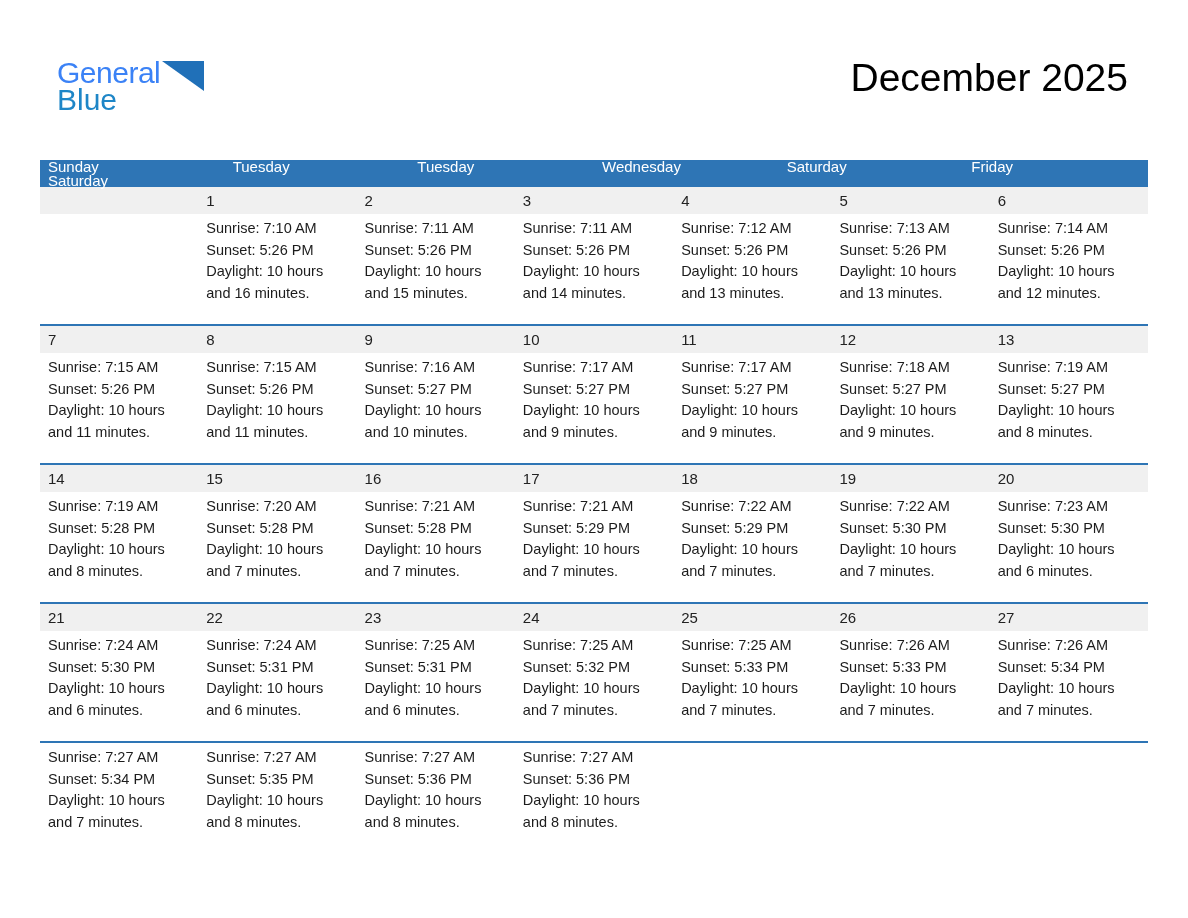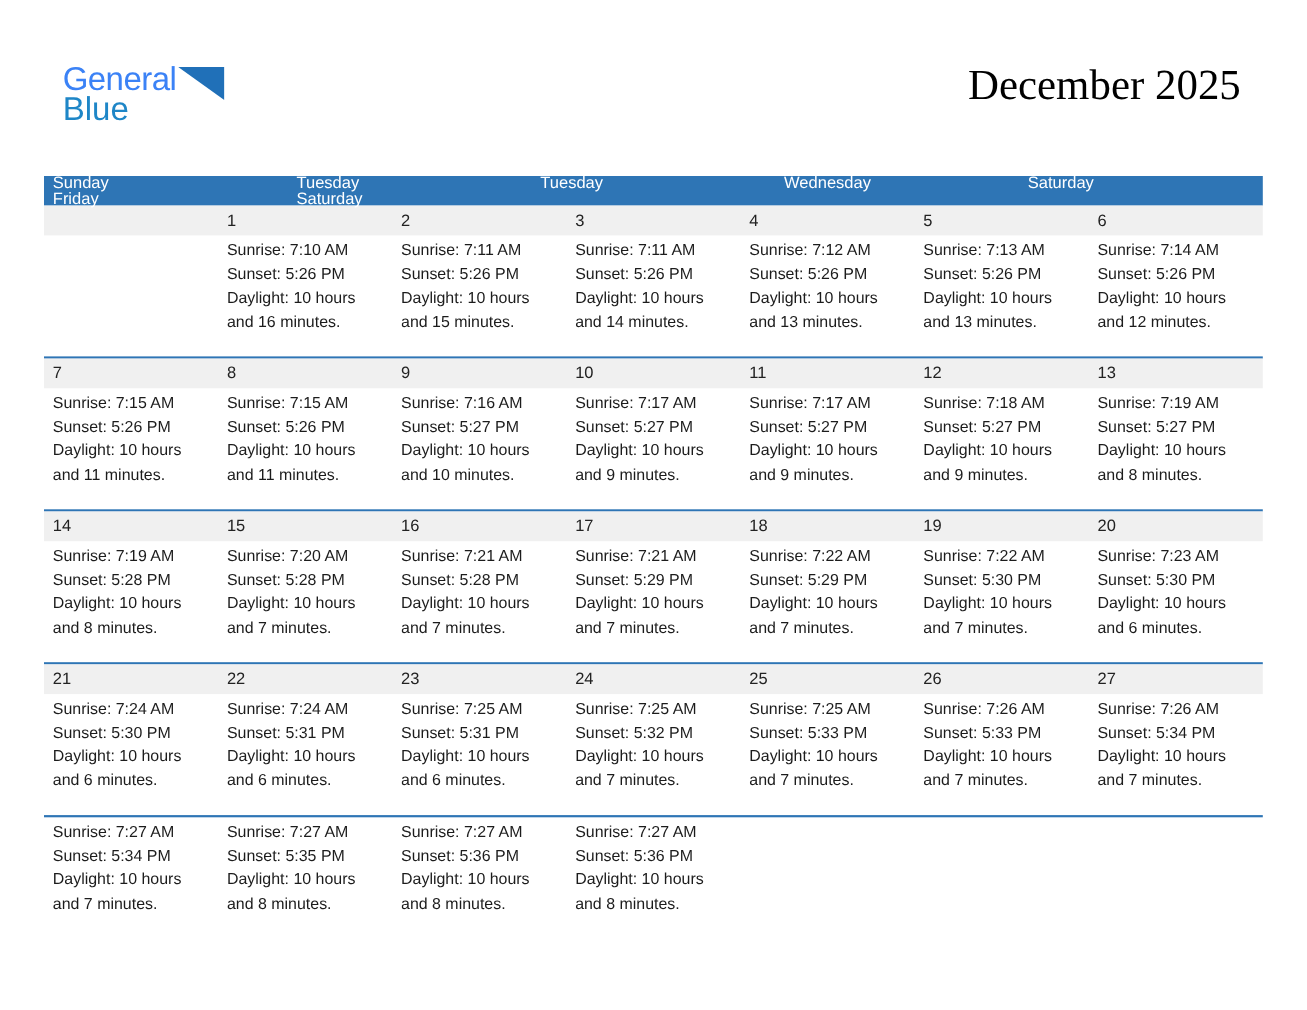--- a/index.html
+++ b/index.html
@@ -6,27 +6,27 @@
   body{
     width:1188px;height:918px;background:#ffffff;position:relative;overflow:hidden;
     font-family:"Liberation Sans", sans-serif;color:#1b1b1b;
   }
   
   .logo{position:absolute;left:57px;top:58px;}
   .logo-row1{display:flex;align-items:flex-start;}
   .logo-general{font-size:30px;line-height:30px;color:#3b82f6;letter-spacing:-0.5px;}
   .logo-triangle{margin-left:2px;margin-top:3px;display:block;}
   .logo-blue{font-size:30px;line-height:30px;color:#1e86c7;margin-top:-6px;}
-  .title-block{position:absolute;right:60px;top:56px;text-align:right;font-family:Liberation Serif, serif;}
+  .title-block{position:absolute;right:60px;top:56px;text-align:right;}
   .cal-title{font-size:39px;line-height:44px;color:#000000;}
   .cal-subtitle{font-size:23px;line-height:30px;color:#000000;margin-top:8px;}
   
   .calendar{position:absolute;left:40px;top:160px;width:1108px;}
   .weekday-row{
-    display:grid;grid-template-columns:repeat(5,1fr);
+    display:grid;grid-template-columns:repeat(6,1fr);
     background:#2e75b5;height:27px;align-items:center;
   }
   .wd{color:#ffffff;font-size:15px;padding-left:8px;white-space:nowrap;overflow:hidden;}
   .week{background:#ffffff;}
   .week + .week{border-top:2px solid #2e75b5;}
   .daystrip{
     display:grid;grid-template-columns:repeat(7,1fr);
     background:#f0f0f0;height:27px;align-items:center;
   }
   .daynum{font-size:15px;color:#222222;padding-left:8px;}

